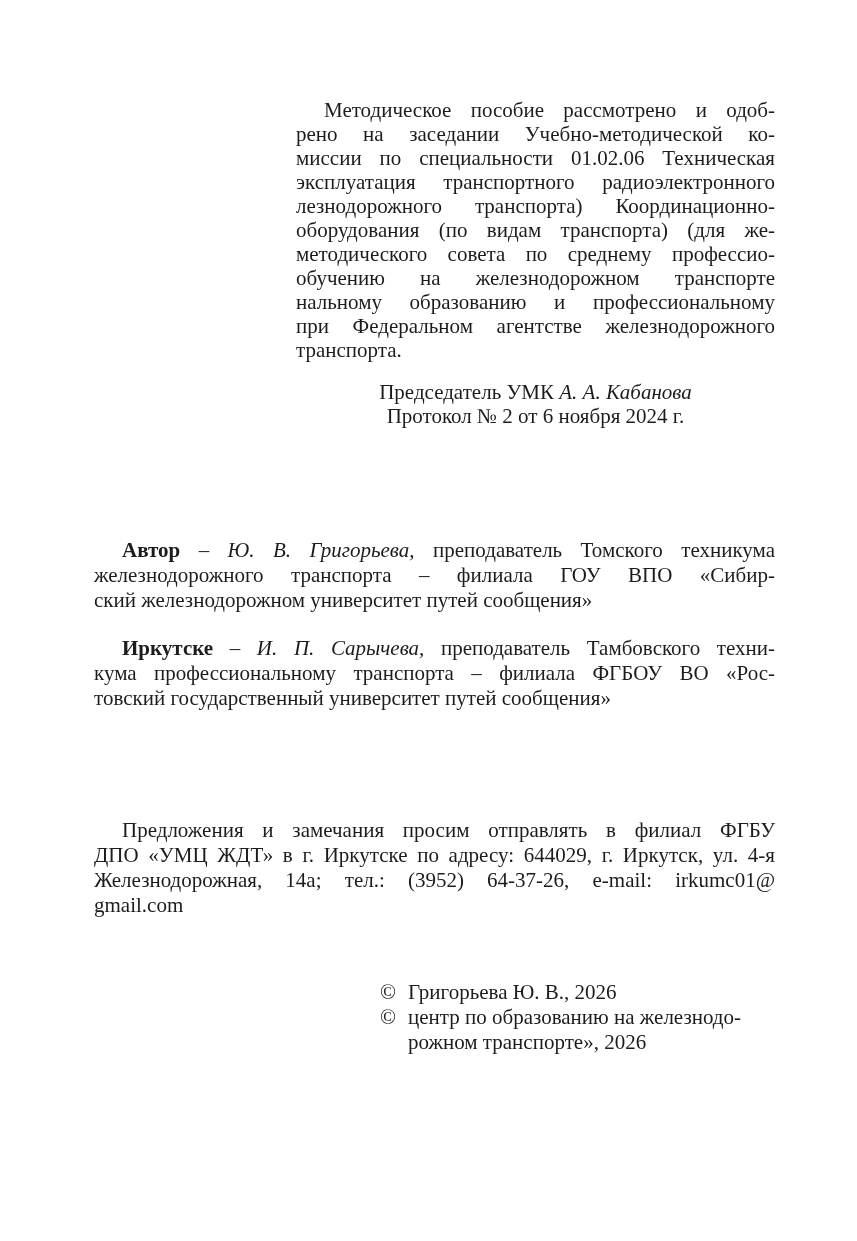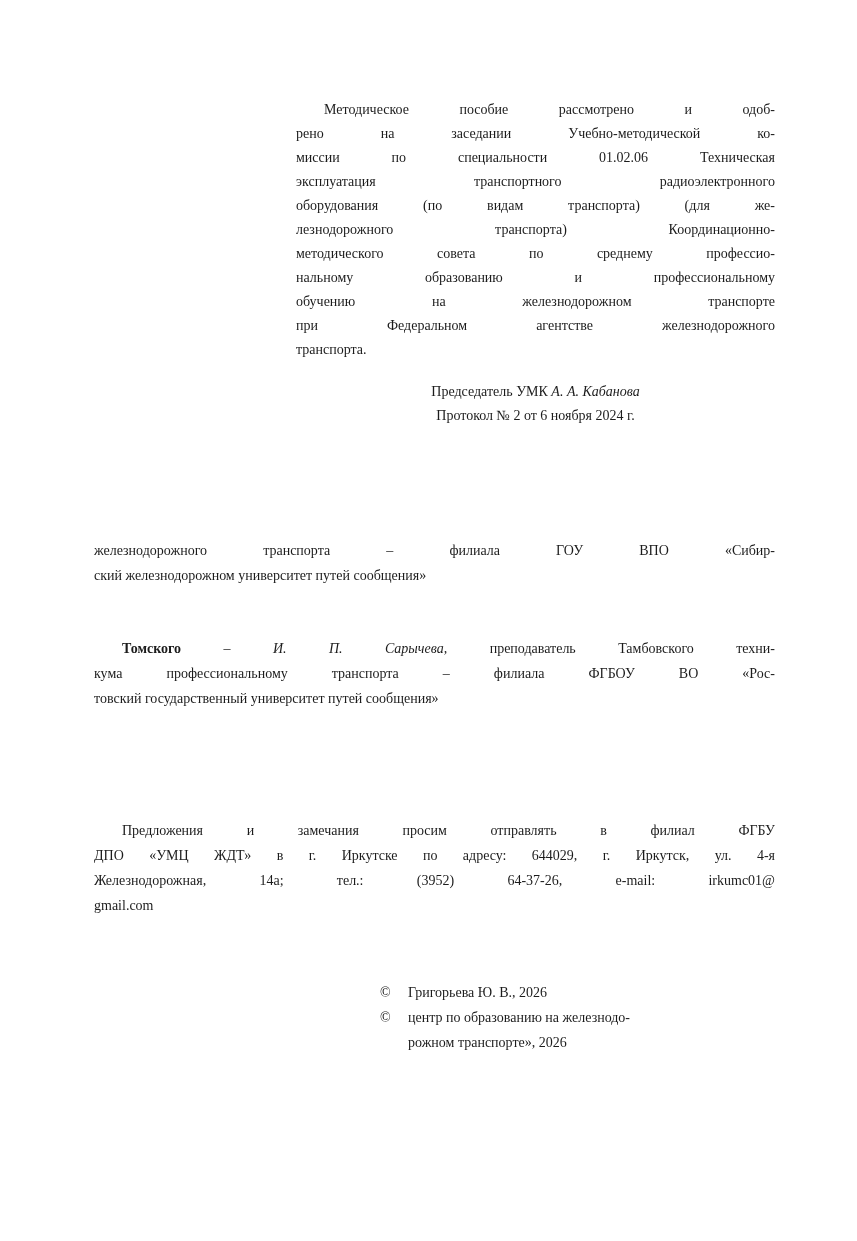--- a/index.html
+++ b/index.html
@@ -2,21 +2,21 @@
 <html lang="ru"><head>
 <meta charset="utf-8">
 <style>
   html,body{margin:0;padding:0;background:#ffffff;}
   .page{
     position:relative;
     width:857px;height:1241px;
     background:#ffffff;
     color:#1c1c1c;
     font-family:"Liberation Serif", serif;
-    font-size:14px;
+    font-size:21px;
     overflow:hidden;
   }
   
   .jline{
     text-align:justify;
     text-align-last:justify;
     -moz-text-align-last:justify;
     text-justify:inter-word;
     white-space:nowrap;
   }
@@ -51,41 +51,42 @@
 </head>
 <body>
 
 <div class="page">
 
   <section class="quote">
     <div class="jline indent">Методическое пособие рассмотрено и одоб-</div>
     <div class="jline">рено на заседании Учебно-методической ко-</div>
     <div class="jline">миссии по специальности 01.02.06 Техническая</div>
     <div class="jline">эксплуатация транспортного радиоэлектронного</div>
+    <div class="jline">лезнодорожного транспорта) Координационно-</div>
     <div class="jline">оборудования (по видам транспорта) (для же-</div>
-    <div class="jline">лезнодорожного транспорта) Координационно-</div>
     <div class="jline">методического совета по среднему профессио-</div>
+    <div class="jline">обучению на железнодорожном транспорте</div>
     <div class="jline">нальному образованию и профессиональному</div>
-    <div class="jline">обучению на железнодорожном транспорте</div>
     <div class="jline">при Федеральном агентстве железнодорожного</div>
     <div class="jline last">транспорта.</div>
   </section>
 
   <section class="chairman">
     <div><span>Председатель УМК</span> <i>А. А. Кабанова</i></div>
     <div>Протокол № 2 от 6 ноября 2024 г.</div>
   </section>
 
   <section class="para author-block">
+    <div class="jline indent"><b>Автор</b> <span>–</span> <i>Ю. В. Григорьева,</i> <span>преподаватель Томского техникума</span></div>
     <div class="jline">железнодорожного транспорта – филиала ГОУ ВПО «Сибир-</div>
     <div class="jline last">ский железнодорожном университет путей сообщения»</div>
   </section>
 
   <section class="para expert-block">
-    <div class="jline indent"><b>Томского</b> <span>–</span> <i>И. П. Сарычева,</i> <span>преподаватель Тамбовского техни-</span></div>
+    <div class="jline indent"><b>Иркутске</b> <span>–</span> <i>И. П. Сарычева,</i> <span>преподаватель Тамбовского техни-</span></div>
     <div class="jline">кума профессиональному транспорта – филиала ФГБОУ ВО «Рос-</div>
     <div class="jline last">товский государственный университет путей сообщения»</div>
   </section>
 
   <section class="para contact-block">
     <div class="jline indent">Предложения и замечания просим отправлять в филиал ФГБУ</div>
     <div class="jline">ДПО «УМЦ ЖДТ» в г. Иркутске по адресу: 644029, г. Иркутск, ул. 4-я</div>
     <div class="jline">Железнодорожная, 14а; тел.: (3952) 64-37-26, e-mail: irkumc01@</div>
     <div class="jline last">gmail.com</div>
   </section>

